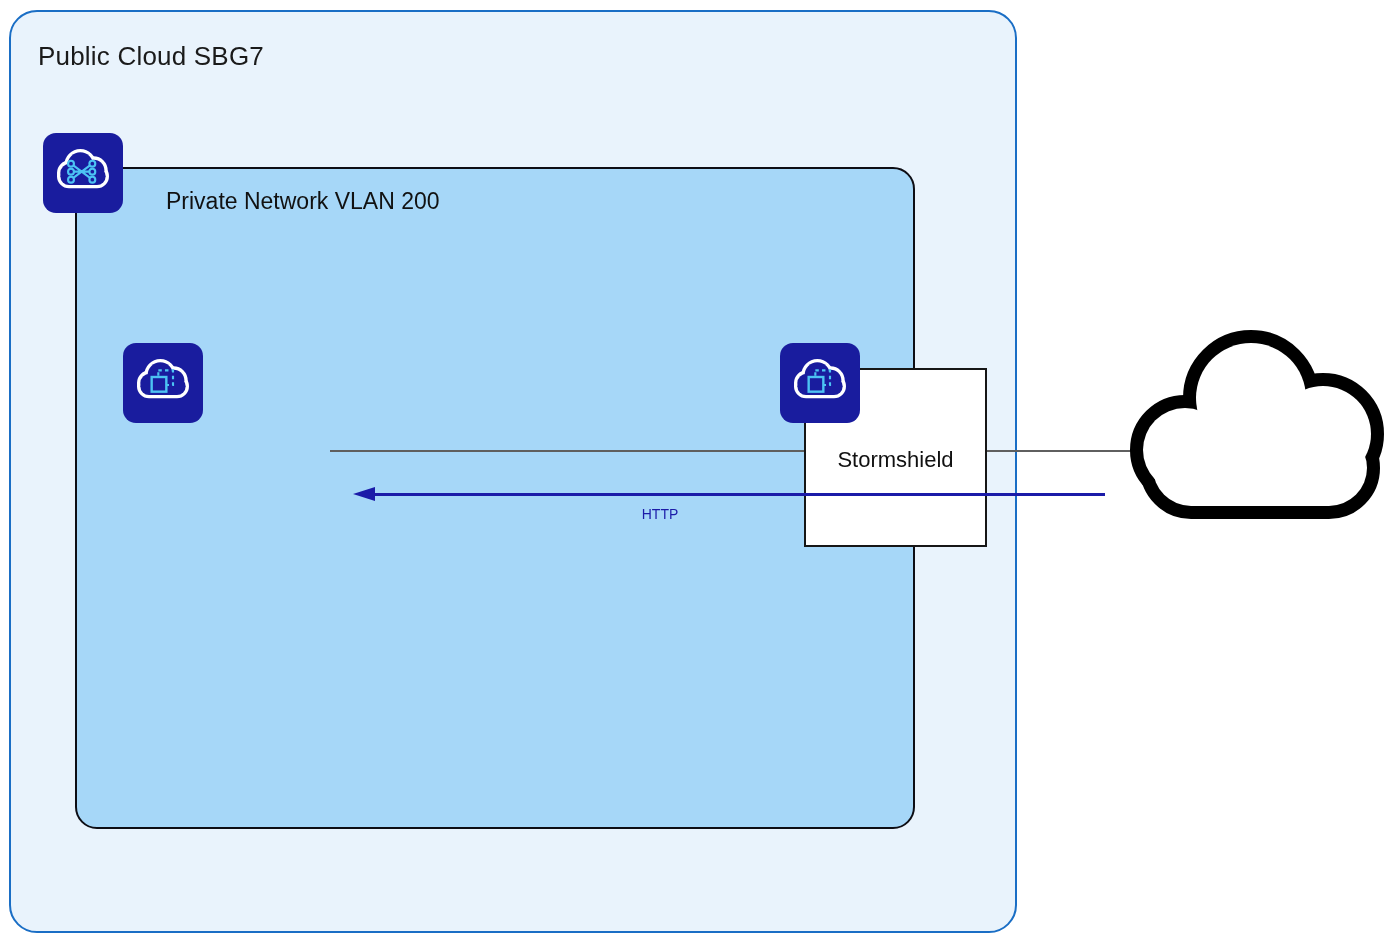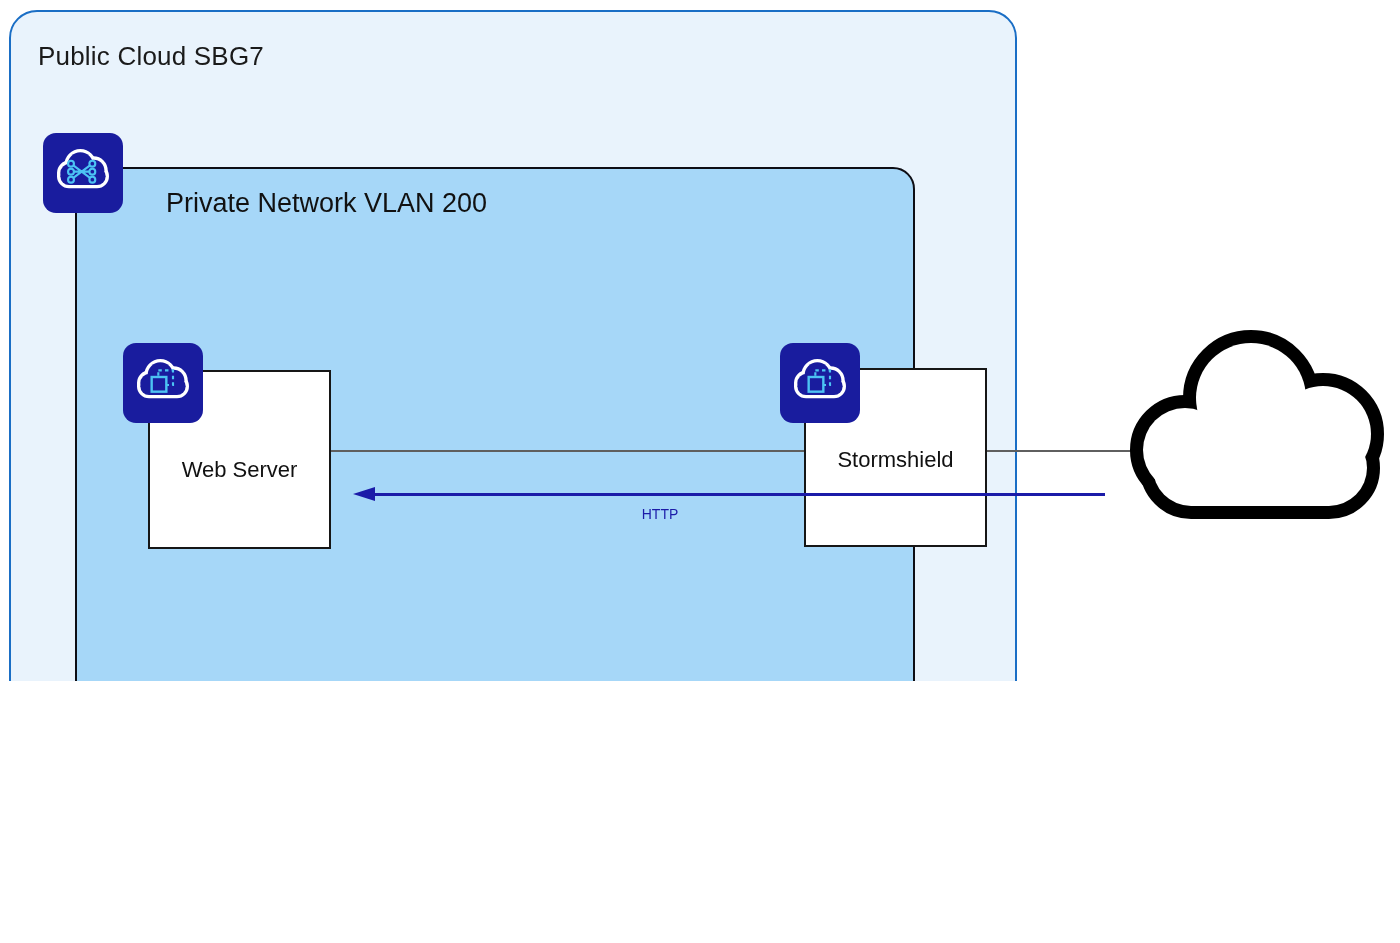--- a/index.html
+++ b/index.html
@@ -4,41 +4,41 @@
 <style>
   :root{
     --c-outer_fill:#e9f3fc; --c-outer_border:#1a6ec5;
     --c-inner_fill:#a6d7f8; --c-inner_border:#0d0d14;
     --c-node_border:#161616; --c-node_fill:#ffffff;
     --c-icon_bg:#191c9e; --c-icon_glyph:#4cc3f3;
     --c-arrow:#1b1ba8; --c-link:#5f5f5f; --c-text:#1a1a1a;
   }
   html,body{margin:0;padding:0;background:#ffffff;}
   body{font-family:"Liberation Sans", sans-serif; color:var(--c-text);}
-  #stage{position:relative;width:1400px;height:681px;background:#fff;overflow:hidden;}
+  #stage{position:relative;width:1400px;height:943px;background:#fff;overflow:hidden;}
 
   .outer-zone{
     position:absolute;left:9px;top:10px;width:1008px;height:923px;
     background:var(--c-outer_fill);
     border:2.5px solid var(--c-outer_border);
     border-radius:28px; box-sizing:border-box; z-index:1;
   }
   .zone-title{
     position:absolute;left:27px;top:29px;
     font-size:26px;color:var(--c-text); letter-spacing:0.2px;
   }
   .inner-zone{
     position:absolute;left:64px;top:155px;width:840px;height:662px;
     background:var(--c-inner_fill);
     border:2px solid var(--c-inner_border);
     border-radius:22px; box-sizing:border-box; z-index:2;
   }
   .inner-label{
     position:absolute;left:89px;top:19px;
-    font-size:27px;color:#111;
+    font-size:23px;color:#111;
   }
 
   .link-line{
     position:absolute;left:330px;top:450px;width:810px;height:2px;
     background:var(--c-link); z-index:3;
   }
 
   .node{
     position:absolute;width:183px;height:179px;
     background:var(--c-node_fill);
@@ -89,23 +89,20 @@
   <div class="outer-zone">
     <div class="zone-title">Public Cloud SBG7</div>
 
     <div class="inner-zone">
       <div class="inner-label">Private Network VLAN 200</div>
     </div>
   </div>
 
   <div class="link-line"></div>
 
-  <div class="node web-server">
-    <span>Web Server</span>
-  </div>
   <div class="node stormshield">
     <span>Stormshield</span>
   </div>
 
   <div class="arrow-line"></div>
   <div class="arrow-head"></div>
   <div class="flow-label">HTTP</div>
 
   <div class="badge pn">
     <svg viewBox="0 0 48 48" aria-hidden="true">

